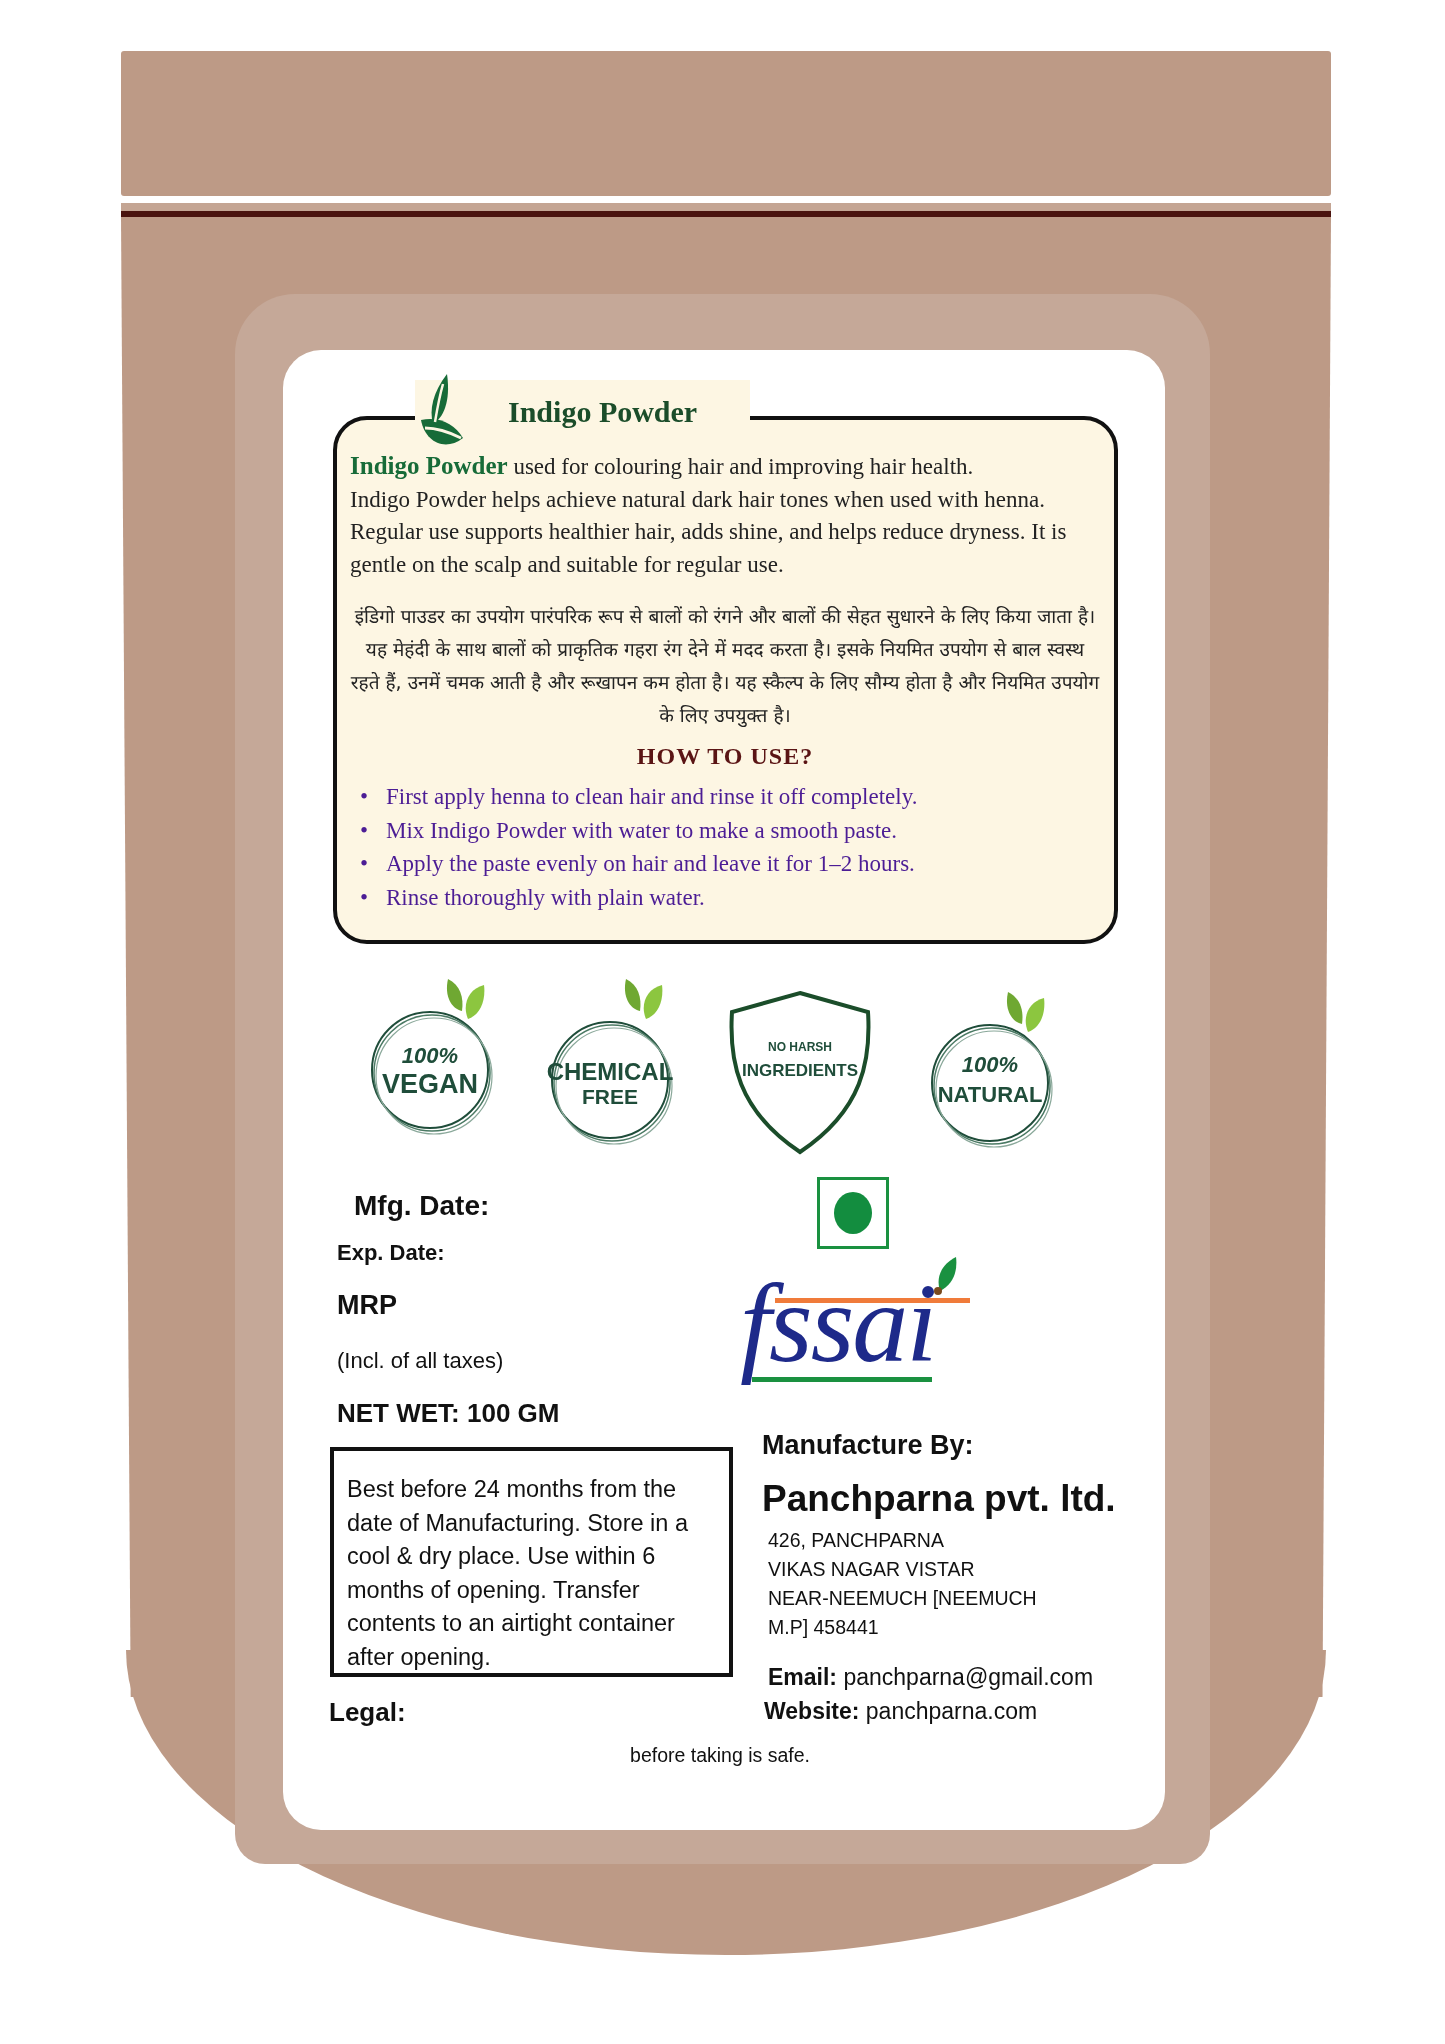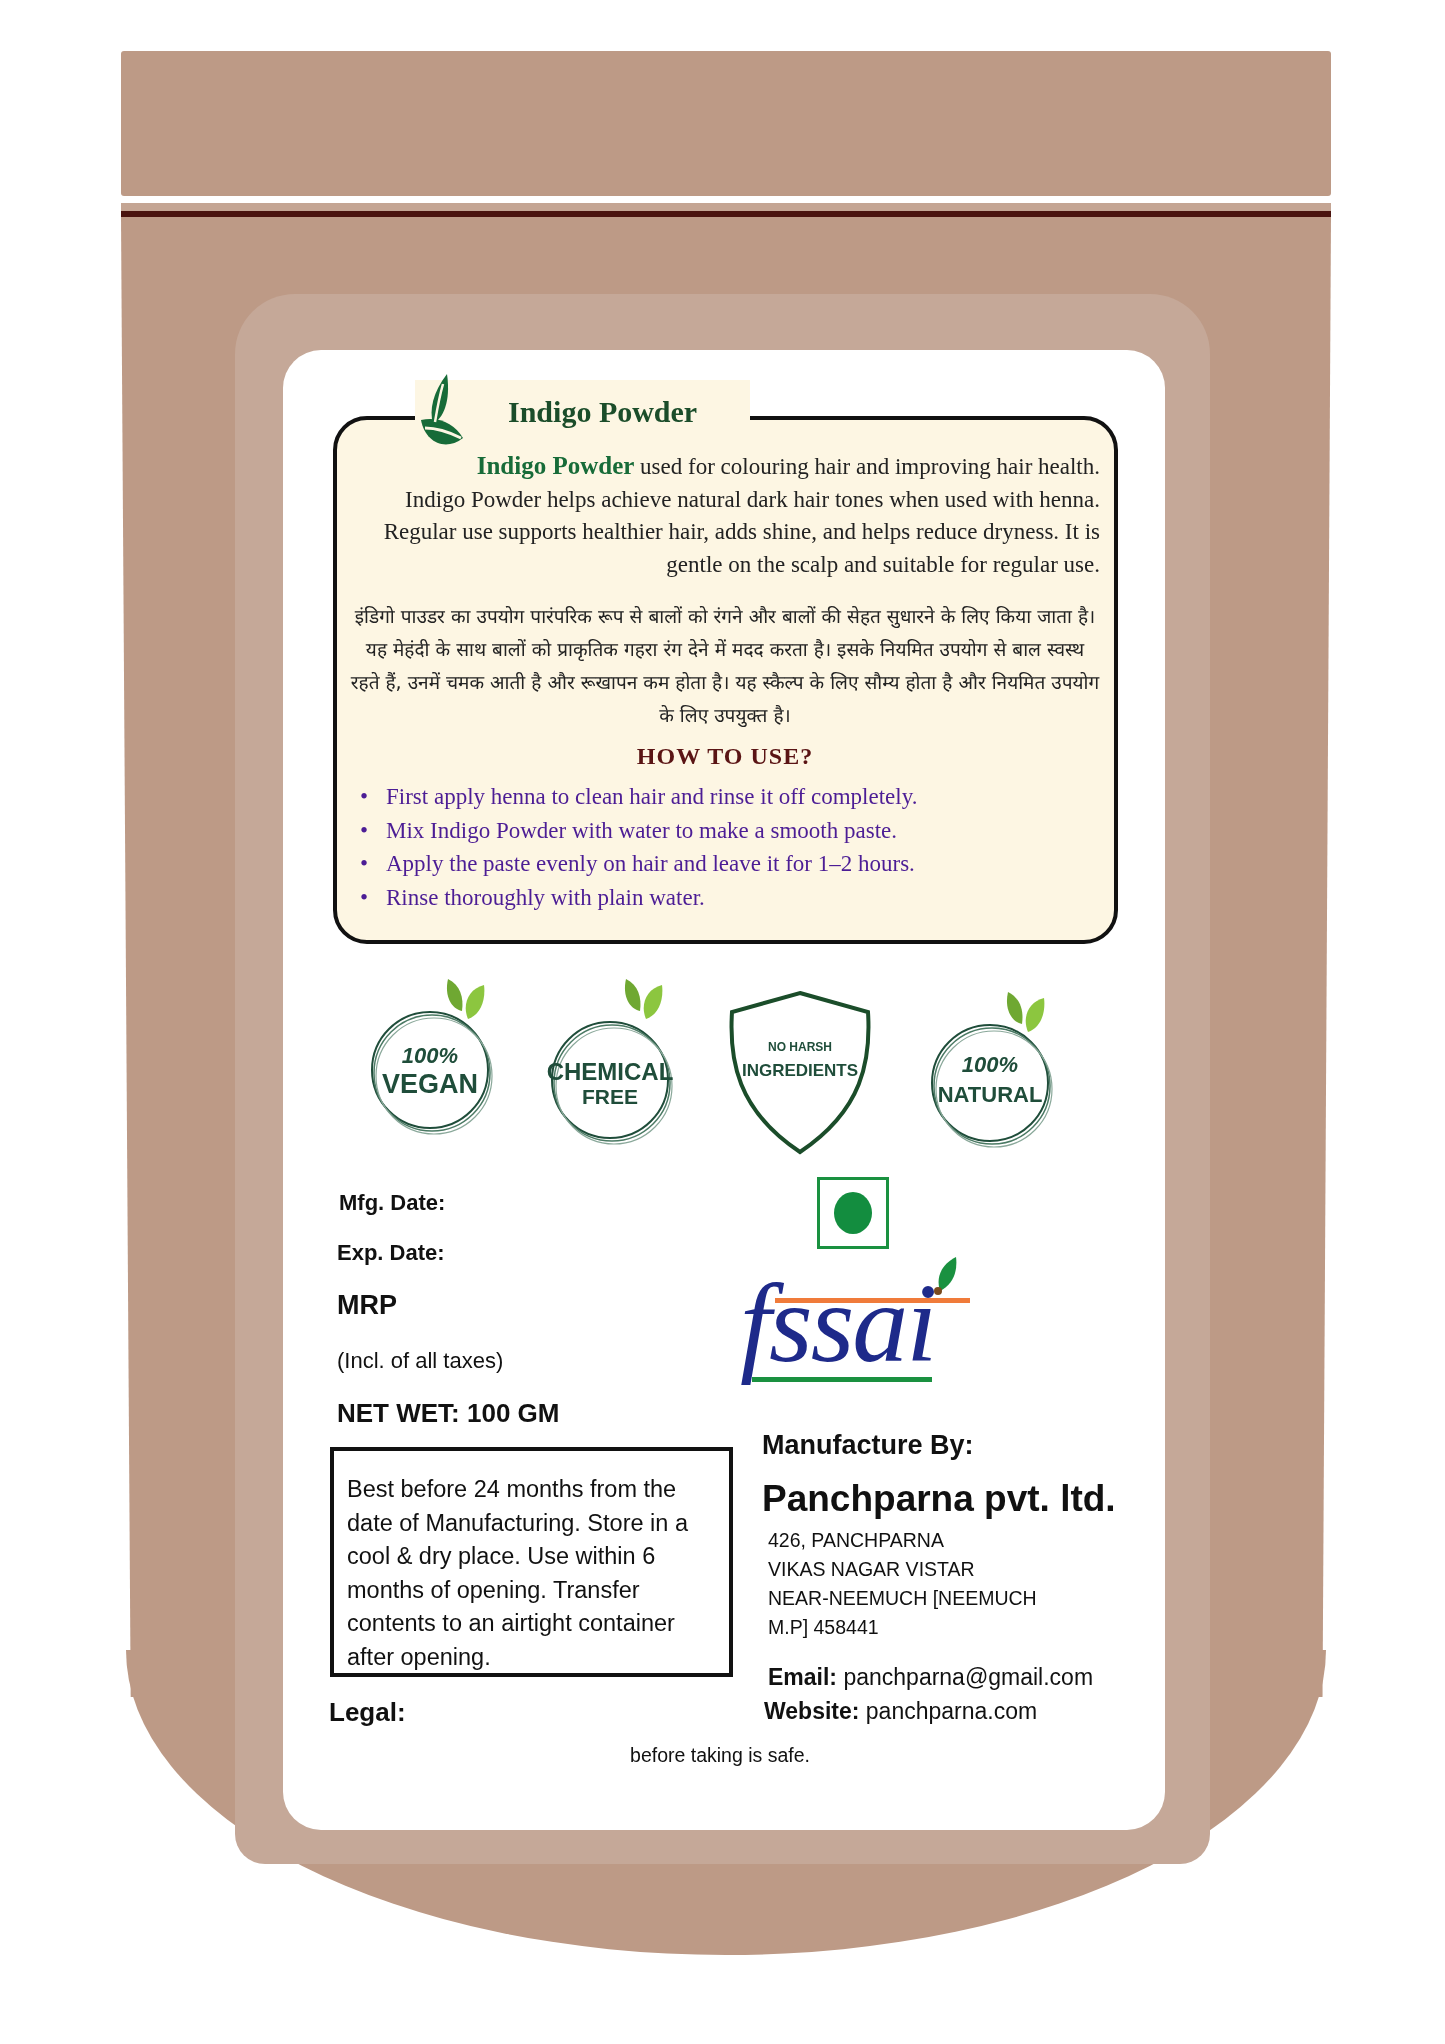--- a/index.html
+++ b/index.html
@@ -9,21 +9,21 @@
   .bag-strip1 { left:121px; top:203px; width:1210px; height:8px; background:#c4a593; }
   .bag-line { left:121px; top:211px; width:1210px; height:6px; background:#4a130e; }
   .bag-body { left:121px; top:217px; width:1210px; height:1480px; background:#bd9a86; clip-path: polygon(0 0, 100% 0, 99.3% 100%, 0.8% 100%); }
   .bag-bottom { left:126px; top:1650px; width:1200px; height:305px; background:#bd9a86; border-radius: 0 0 50% 50% / 0 0 100% 100%; }
   .inner-panel { left:235px; top:294px; width:975px; height:1570px; background:#c5a898; border-radius:60px 60px 30px 30px; }
   .card { left:283px; top:350px; width:882px; height:1480px; background:#ffffff; border-radius:38px; }
   .cream-box { left:333px; top:416px; width:785px; height:528px; background:#fdf6e3; border:4px solid #111; border-radius:34px; box-sizing:border-box; }
   .title-tab { left:415px; top:380px; width:335px; height:70px; background:#fdf6e3; }
   .title-text { left:508px; top:395px; font-family:"Liberation Serif", serif; font-weight:bold; font-size:30px; color:#1b4d2a; }
   .leaf-logo { left:415px; top:372px; width:60px; height:80px; }
-  .desc { left:350px; top:450px; width:750px; text-align:right; font-family:"Liberation Serif", serif; font-size:23px; line-height:32.5px; color:#222; }
+  .desc { left:350px; top:450px; width:750px; text-align:left; font-family:"Liberation Serif", serif; font-size:23px; line-height:32.5px; color:#222; }
   .desc .hl { color:#176b38; font-weight:bold; font-size:25px; }
   .hindi { left:350px; top:600px; width:750px; text-align:center; font-family:"DejaVu Sans", sans-serif; font-size:19px; line-height:33px; color:#222; }
   .howto { left:350px; top:743px; width:750px; text-align:center; font-family:"Liberation Serif", serif; font-weight:bold; font-size:24px; color:#5a1414; letter-spacing:1px; }
   .steps { left:360px; top:780px; width:740px; margin:0; padding:0; list-style:none; font-family:"Liberation Serif", serif; font-size:23px; line-height:33.5px; color:#4c1d95; }
   .steps li::before { content:"•"; display:inline-block; width:26px; }
   .badge { position:absolute; width:130px; height:130px; }
   .badge-text { position:absolute; width:140px; text-align:center; font-family:"Liberation Sans", sans-serif; font-weight:bold; color:#1f4d3a; }
   .label-bold { font-family:"Liberation Sans", sans-serif; font-weight:bold; color:#111; }
   .storage-box { left:330px; top:1447px; width:403px; height:230px; border:4px solid #111; box-sizing:border-box; padding:22px 10px 0 13px; font-size:23.5px; line-height:33.5px; color:#111; }
   .mfr-addr { left:768px; top:1526px; font-size:19.5px; line-height:29px; color:#111; }
@@ -109,21 +109,21 @@
     <circle cx="69" cy="71" r="58" fill="none" stroke="#8aa89a" stroke-width="1.2"></circle>
   </svg>
   <svg class="abs" style="left:82px;top:0px;width:46px;height:50px;" viewBox="0 0 46 50">
     <path d="M6 4 C2 22 10 34 20 36 C22 22 18 10 6 4 Z" fill="#6fa832"></path>
     <path d="M42 10 C26 14 20 30 26 44 C38 40 44 26 42 10 Z" fill="#8cc63f"></path>
   </svg>
   <div class="badge-text" style="left:0;top:64px;font-size:22px;font-style:italic;">100%</div>
   <div class="badge-text" style="left:0;top:94px;font-size:22px;">NATURAL</div>
 </div>
 
-<div class="abs label-bold" style="left:339px;top:1190px;font-size:22px;">Mfg. Date:</div>
+<div class="abs label-bold" style="left:354px;top:1190px;font-size:28px;">Mfg. Date:</div>
 <div class="abs label-bold" style="left:337px;top:1240px;font-size:22px;">Exp. Date:</div>
 <div class="abs label-bold" style="left:337px;top:1290px;font-size:27px;">MRP</div>
 <div class="abs" style="left:337px;top:1348px;font-size:22px;color:#111;">(Incl. of all taxes)</div>
 <div class="abs label-bold" style="left:337px;top:1398px;font-size:26px;">NET WET: 100 GM</div>
 
 <div class="abs" style="left:817px;top:1177px;width:72px;height:72px;border:3px solid #1a9140;box-sizing:border-box;">
   <div class="abs" style="left:14px;top:12px;width:38px;height:42px;border-radius:50%;background:#138d3f;"></div>
 </div>
 
 <div class="abs" style="left:740px;top:1255px;width:230px;height:135px;">

